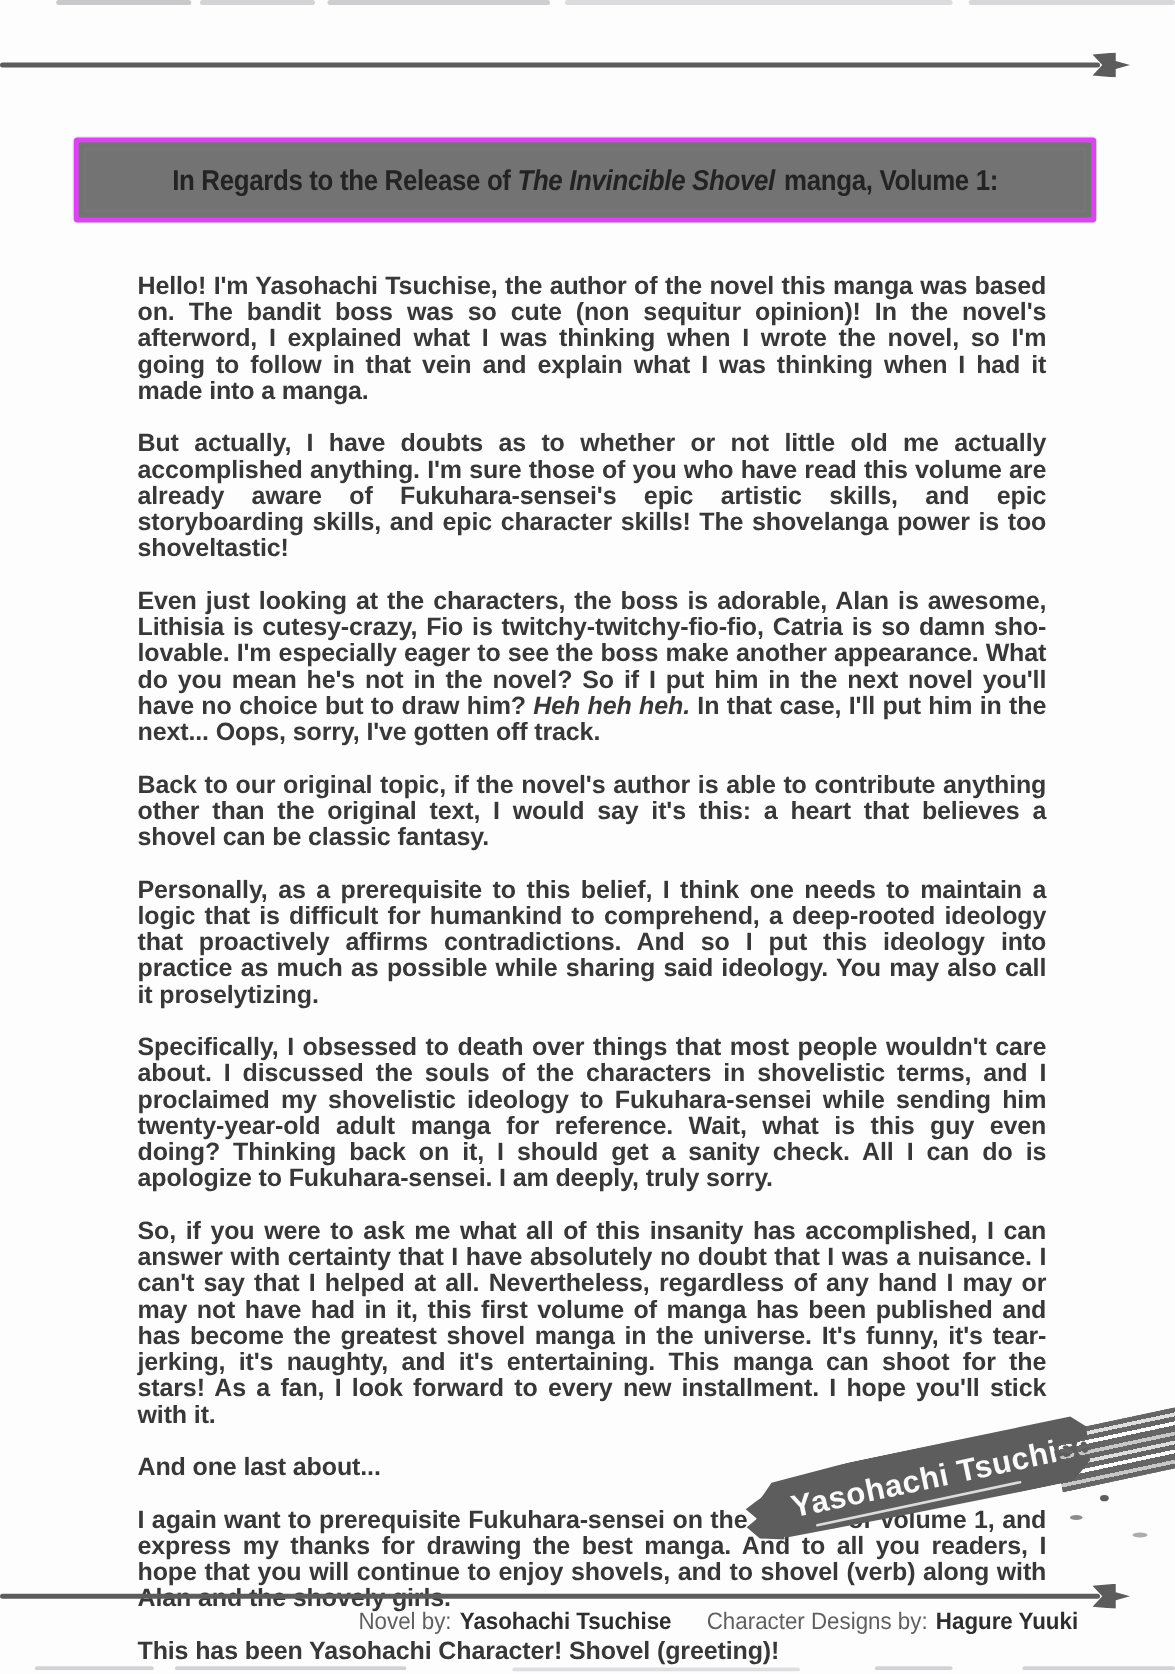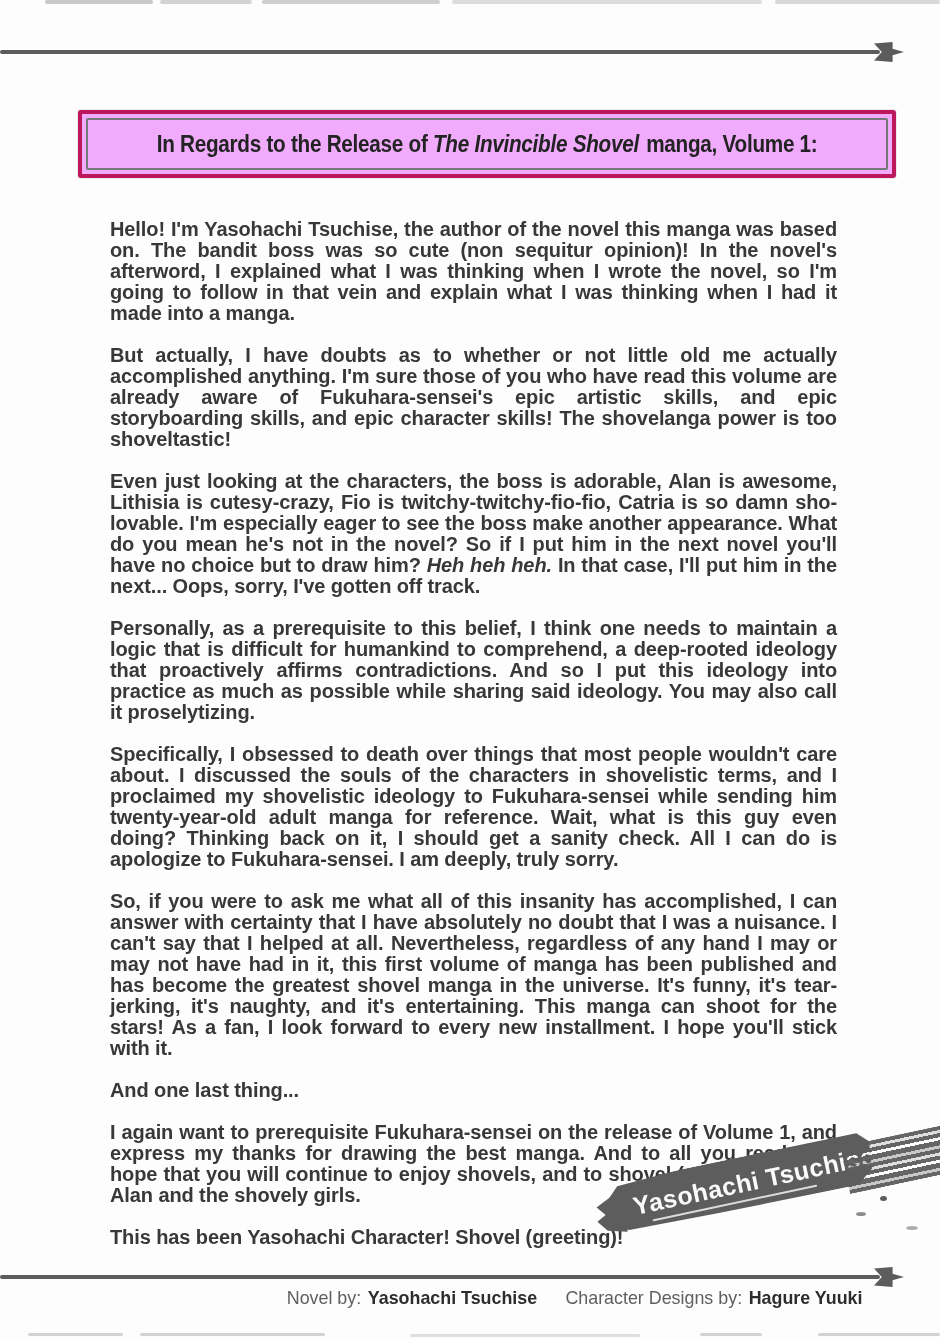--- a/index.html
+++ b/index.html
@@ -10,22 +10,22 @@
   }
   
   .edge-dash{position:absolute;background:#9f9fa4;height:4px;border-radius:2px;}
   .edge-dash.bottom{background:#d2d2d4;height:3px;}
   
   .rule{position:absolute;left:0;height:4px;background:#5c5c5c;border-radius:2px;}
   .rule-arrow{position:absolute;width:30px;height:20px;background:#5c5c5c;
     clip-path:polygon(0 8%,62% 0,62% 34%,100% 50%,62% 66%,62% 100%,0 92%,26% 50%);}
   
   .title-box{
-    position:absolute;left:78px;top:110px;width:810px;height:60px;
-    border:4px solid #be185d;border-radius:3px;background:#f0abfc;
+    position:absolute;left:59px;top:110px;width:810px;height:60px;
+    border:4px solid #d946ef;border-radius:3px;background:#737373;
     box-shadow:0 0 0 1px rgba(120,120,120,.15);
   }
   .title-inner{
     position:absolute;left:4px;top:4px;right:4px;bottom:4px;
     border:2px solid #767676;border-radius:2px;
     display:flex;align-items:center;justify-content:center;
   }
   .title-text{
     font-weight:bold;font-size:23px;color:#232323;letter-spacing:-.3px;
     white-space:nowrap;transform:scaleX(.9);transform-origin:center;
@@ -95,24 +95,25 @@
 <div class="title-box">
   <div class="title-inner">
     <div class="title-text"><span>In Regards to the Release of</span><span class="it">The Invincible Shovel</span><span> manga, Volume 1:</span></div>
   </div>
 </div>
 
 <div class="body-text">
     <p><span>Hello! I'm Yasohachi Tsuchise, the author of the novel this manga was based on. The bandit boss was so cute (non sequitur opinion)! In the novel's afterword, I explained what I was thinking when I wrote the novel, so I'm going to follow in that vein and explain what I was thinking when I had it made into a manga.</span></p>
     <p><span>But actually, I have doubts as to whether or not little old me actually accomplished anything. I'm sure those of you who have read this volume are already aware of Fukuhara-sensei's epic artistic skills, and epic storyboarding skills, and epic character skills! The shovelanga power is too shoveltastic!</span></p>
     <p><span>Even just looking at the characters, the boss is adorable, Alan is awesome, Lithisia is cutesy-crazy, Fio is twitchy-twitchy-fio-fio, Catria is so damn sho-lovable. I'm especially eager to see the boss make another appearance. What do you mean he's not in the novel? So if I put him in the next novel you'll have no choice but to draw him? </span><span style="font-style: italic;">Heh heh heh.</span><span> In that case, I'll put him in the next... Oops, sorry, I've gotten off track.</span></p>
+    <p><span>Back to our original topic, if the novel's author is able to contribute anything other than the original text, I would say it's this: a heart that believes a shovel can be classic fantasy.</span></p>
     <p><span>Personally, as a prerequisite to this belief, I think one needs to maintain a logic that is difficult for humankind to comprehend, a deep-rooted ideology that proactively affirms contradictions. And so I put this ideology into practice as much as possible while sharing said ideology. You may also call it proselytizing.</span></p>
     <p><span>Specifically, I obsessed to death over things that most people wouldn't care about. I discussed the souls of the characters in shovelistic terms, and I proclaimed my shovelistic ideology to Fukuhara-sensei while sending him twenty-year-old adult manga for reference. Wait, what is this guy even doing? Thinking back on it, I should get a sanity check. All I can do is apologize to Fukuhara-sensei. I am deeply, truly sorry.</span></p>
     <p><span>So, if you were to ask me what all of this insanity has accomplished, I can answer with certainty that I have absolutely no doubt that I was a nuisance. I can't say that I helped at all. Nevertheless, regardless of any hand I may or may not have had in it, this first volume of manga has been published and has become the greatest shovel manga in the universe. It's funny, it's tear-jerking, it's naughty, and it's entertaining. This manga can shoot for the stars! As a fan, I look forward to every new installment. I hope you'll stick with it.</span></p>
-    <p><span>And one last thing...</span></p>
+    <p><span>And one last about...</span></p>
     <p><span>I again want to prerequisite Fukuhara-sensei on the release of Volume 1, and express my thanks for drawing the best manga. And to all you readers, I hope that you will continue to enjoy shovels, and to shovel (verb) along with Alan and the shovely girls.</span></p>
     <p><span>This has been Yasohachi Character! Shovel (greeting)!</span></p>
   </div>
 
 <div>
   <div class="brush-tip"></div>
   <div class="brush-main">
     <span class="sig-name">Yasohachi Tsuchise</span>
     <span class="sig-underline"></span>
   </div>

